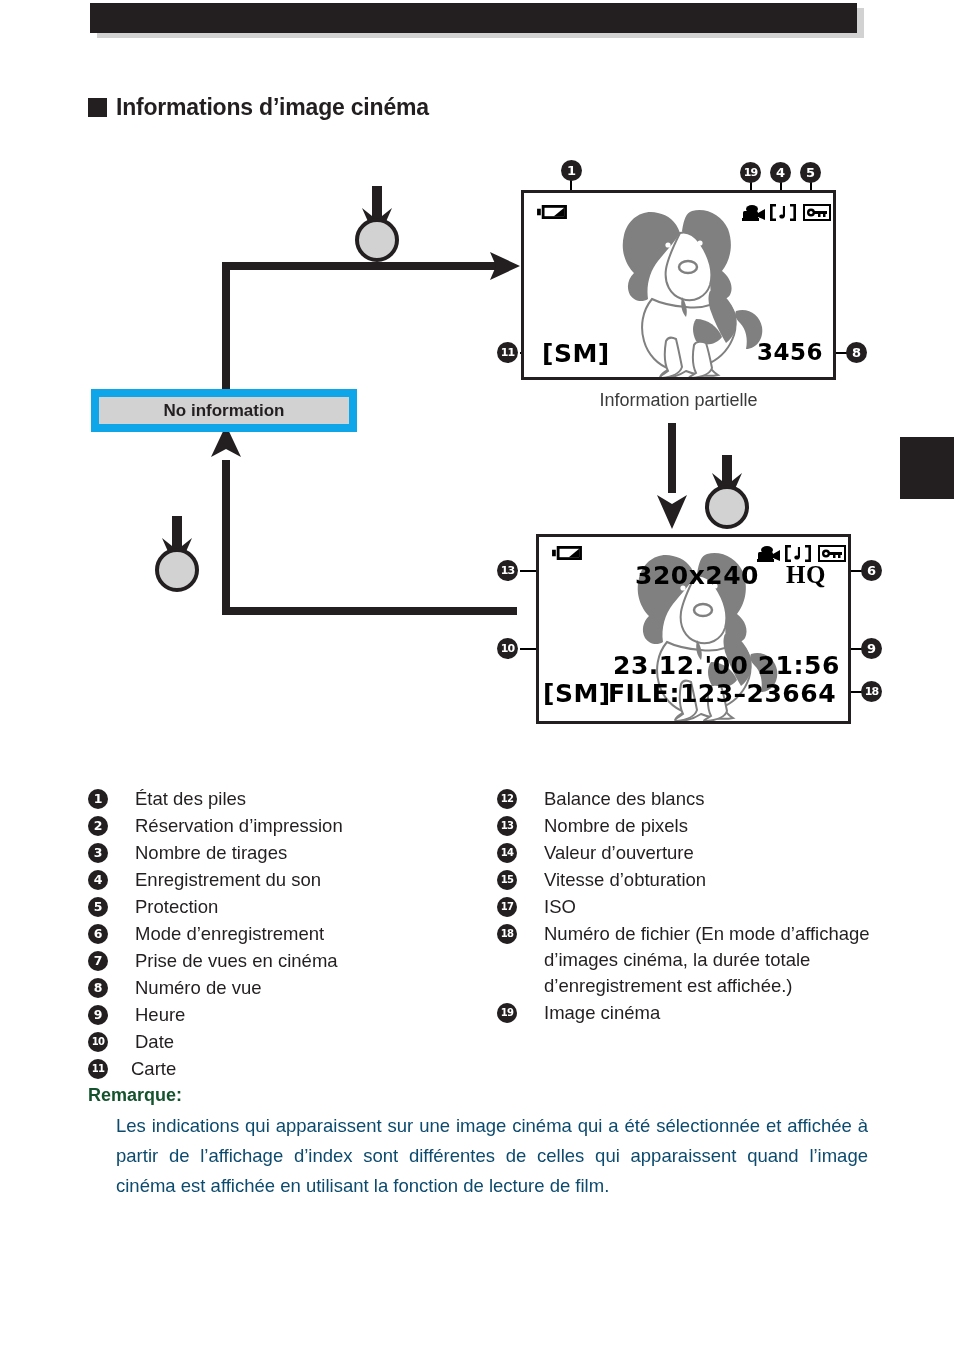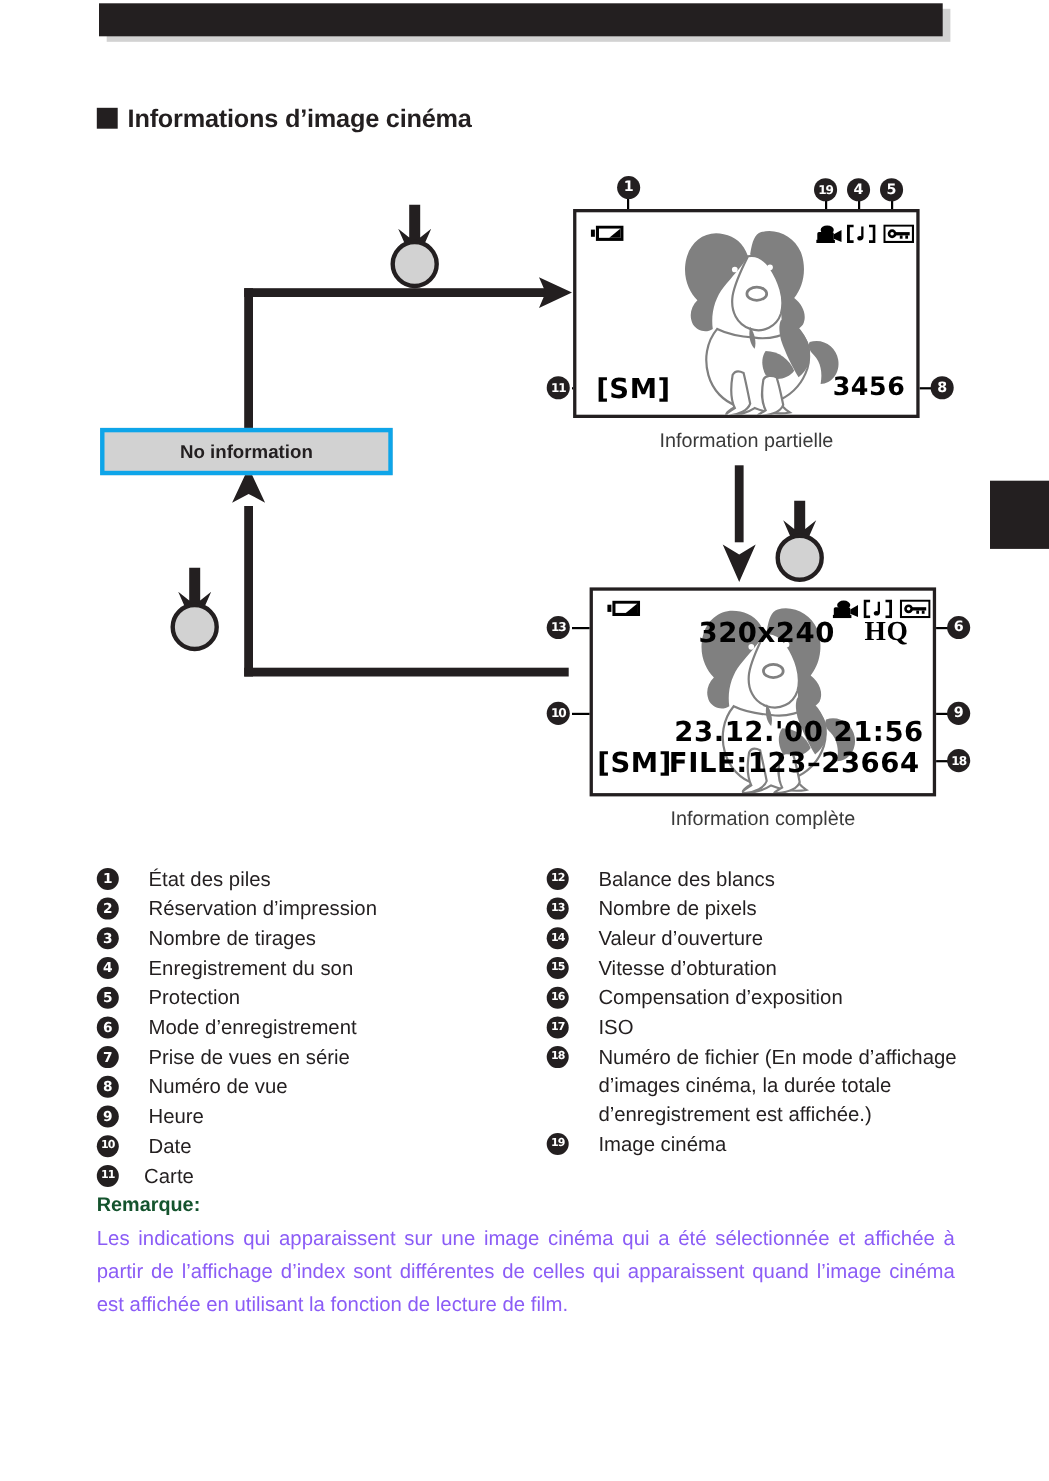--- a/index.html
+++ b/index.html
@@ -62,21 +62,21 @@
 
   
   .fl { position: absolute; background: #231f20; }
 
   
   #no-info-box {
     position: absolute;
     left: 91px; top: 389px;
     width: 266px; height: 43px;
     background: #d2d2d2;
-    border: 4px solid #0ea5e9;
+    border: 8px solid #0ea5e9;
     display: flex;
     align-items: center;
     justify-content: center;
   }
   #no-info-box .lbl {
     font-size: 17px;
     font-weight: bold;
     color: #231f20;
     white-space: nowrap;
   }
@@ -187,22 +187,23 @@
   #remark { position: absolute; left: 88px; top: 1085px; width: 780px; }
   #remark .title {
     font-size: 18px;
     font-weight: bold;
     color: #14532d;
     margin-bottom: 5px;
   }
   #remark .body {
     font-size: 18.5px;
     line-height: 30px;
-    color: #8b5cf6;
+    color: #0c4a6e;
     text-align: justify;
+    margin-left: 28px;
   }
 </style>
 </head>
 <body>
 
 <div id="header-shadow"></div>
 <div id="header-bar"></div>
 
 <div id="edge-tab"></div>
 
@@ -437,21 +438,20 @@
     <span class="osd" style="left:96px; top:24px; font-size:25px;">320x240</span>
 
     <span class="osd" style="left:247px; top:24px; font-size:25px;font-family:Liberation Serif, serif;">HQ</span>
 
     <span class="osd" style="left:74px; top:114px; font-size:25px;">23.12.'00 21:56</span>
 
     <span class="osd" style="left:4px; top:142px; font-size:25px;">[SM]</span>
     <span class="osd" style="left:69px; top:142px; font-size:25px;">FILE:123–23664</span>
   </div>
 
-  <div class="lcd-caption" id="cap-bottom">Information complète</div>
 </div>
 
 <div id="legend">
 
   <div class="legend-col" id="legend-left">
     <div class="legend-item">
       <span class="num">1</span>
       <span class="lbl">État des piles</span>
     </div>
     <div class="legend-item">
@@ -469,21 +469,21 @@
     <div class="legend-item">
       <span class="num">5</span>
       <span class="lbl">Protection</span>
     </div>
     <div class="legend-item">
       <span class="num">6</span>
       <span class="lbl">Mode d’enregistrement</span>
     </div>
     <div class="legend-item">
       <span class="num">7</span>
-      <span class="lbl">Prise de vues en série</span>
+      <span class="lbl">Prise de vues en cinéma</span>
     </div>
     <div class="legend-item">
       <span class="num">8</span>
       <span class="lbl">Numéro de vue</span>
     </div>
     <div class="legend-item">
       <span class="num">9</span>
       <span class="lbl">Heure</span>
     </div>
     <div class="legend-item">
@@ -505,24 +505,20 @@
       <span class="num two">13</span>
       <span class="lbl">Nombre de pixels</span>
     </div>
     <div class="legend-item">
       <span class="num two">14</span>
       <span class="lbl">Valeur d’ouverture</span>
     </div>
     <div class="legend-item">
       <span class="num two">15</span>
       <span class="lbl">Vitesse d’obturation</span>
-    </div>
-    <div class="legend-item">
-      <span class="num two">16</span>
-      <span class="lbl">Compensation d’exposition</span>
     </div>
     <div class="legend-item">
       <span class="num two">17</span>
       <span class="lbl">ISO</span>
     </div>
     <div class="legend-item">
       <span class="num two">18</span>
       <span class="lbl wrap">Numéro de fichier (En mode d’affichage d’images cinéma, la durée totale d’enregistrement est affichée.)</span>
     </div>
     <div class="legend-item">

